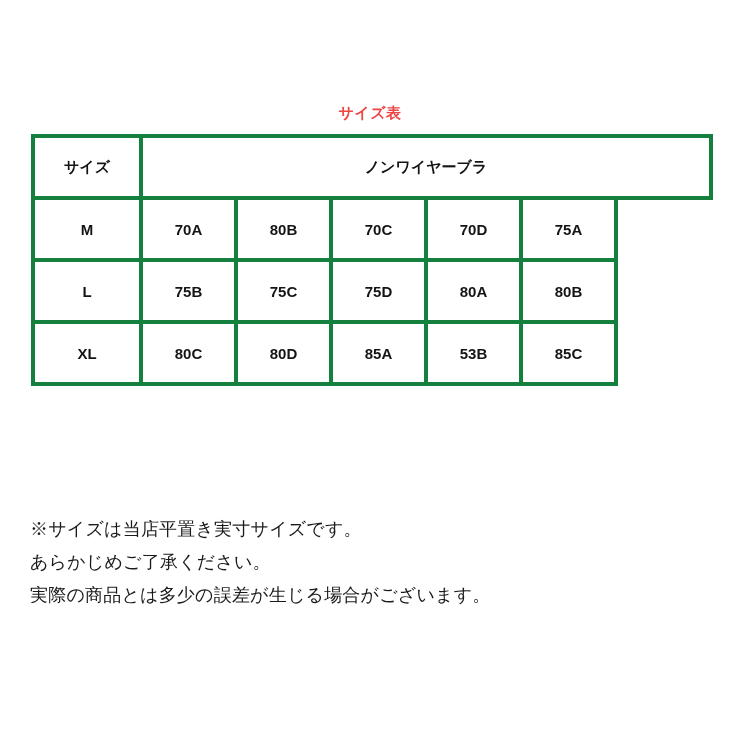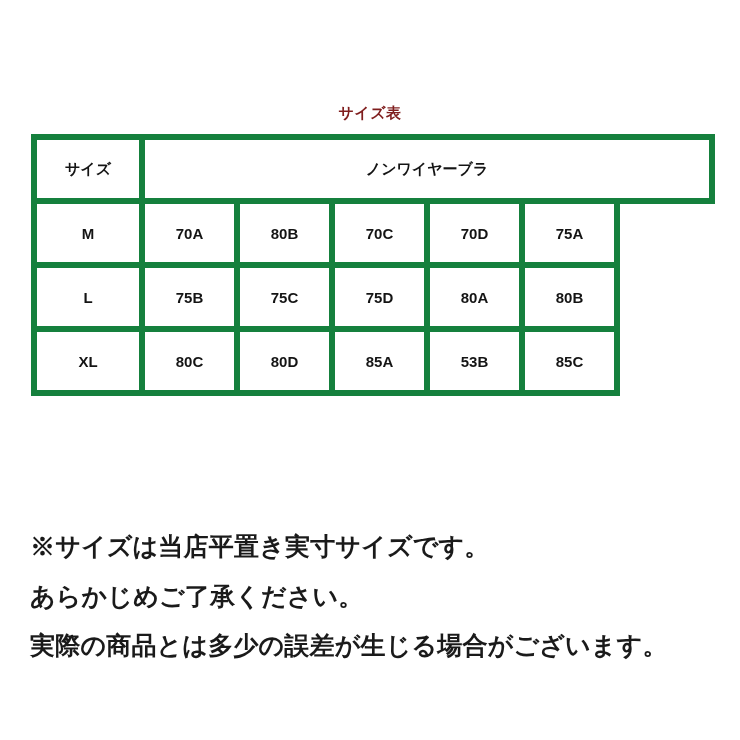--- a/index.html
+++ b/index.html
@@ -22,35 +22,35 @@
   }
   .chart-title {
     position: absolute;
     top: 104px;
     left: 0;
     width: 740px;
     text-align: center;
     font-size: 15px;
     font-weight: 700;
     letter-spacing: 0.5px;
-    color: #7f1d1d;
+    color: #ef4444;
   }
   .size-table-wrap {
     position: absolute;
     top: 134px;
     left: 31px;
     width: 678px;
   }
   table.size-table {
     border-collapse: collapse;
     width: 678px;
     table-layout: fixed;
   }
   table.size-table td {
-    border: 6px solid #15803d;
+    border: 4px solid #15803d;
     height: 58px;
     text-align: center;
     vertical-align: middle;
     font-size: 15px;
     font-weight: 700;
     color: #141414;
     padding: 0;
   }
   table.size-table td.header-cell {
     font-size: 15px;
@@ -66,24 +66,24 @@
   col.c4 { width: 95px; }
   col.c5 { width: 95px; }
   col.c6 { width: 95px; }
   .notes {
     position: absolute;
     top: 516px;
     left: 30px;
     width: 690px;
   }
   .notes p {
-    margin: 12px 0 6px 0;
-    font-size: 25px;
+    margin: 0 0 6px 0;
+    font-size: 18px;
     line-height: 1.5;
-    font-weight: 700;
+    font-weight: 400;
     color: #1a1a1a;
     letter-spacing: 0.2px;
   }
 </style>
 </head>
 <body>
 
 <div class="page">
 
   <div class="chart-title">サイズ表</div>

